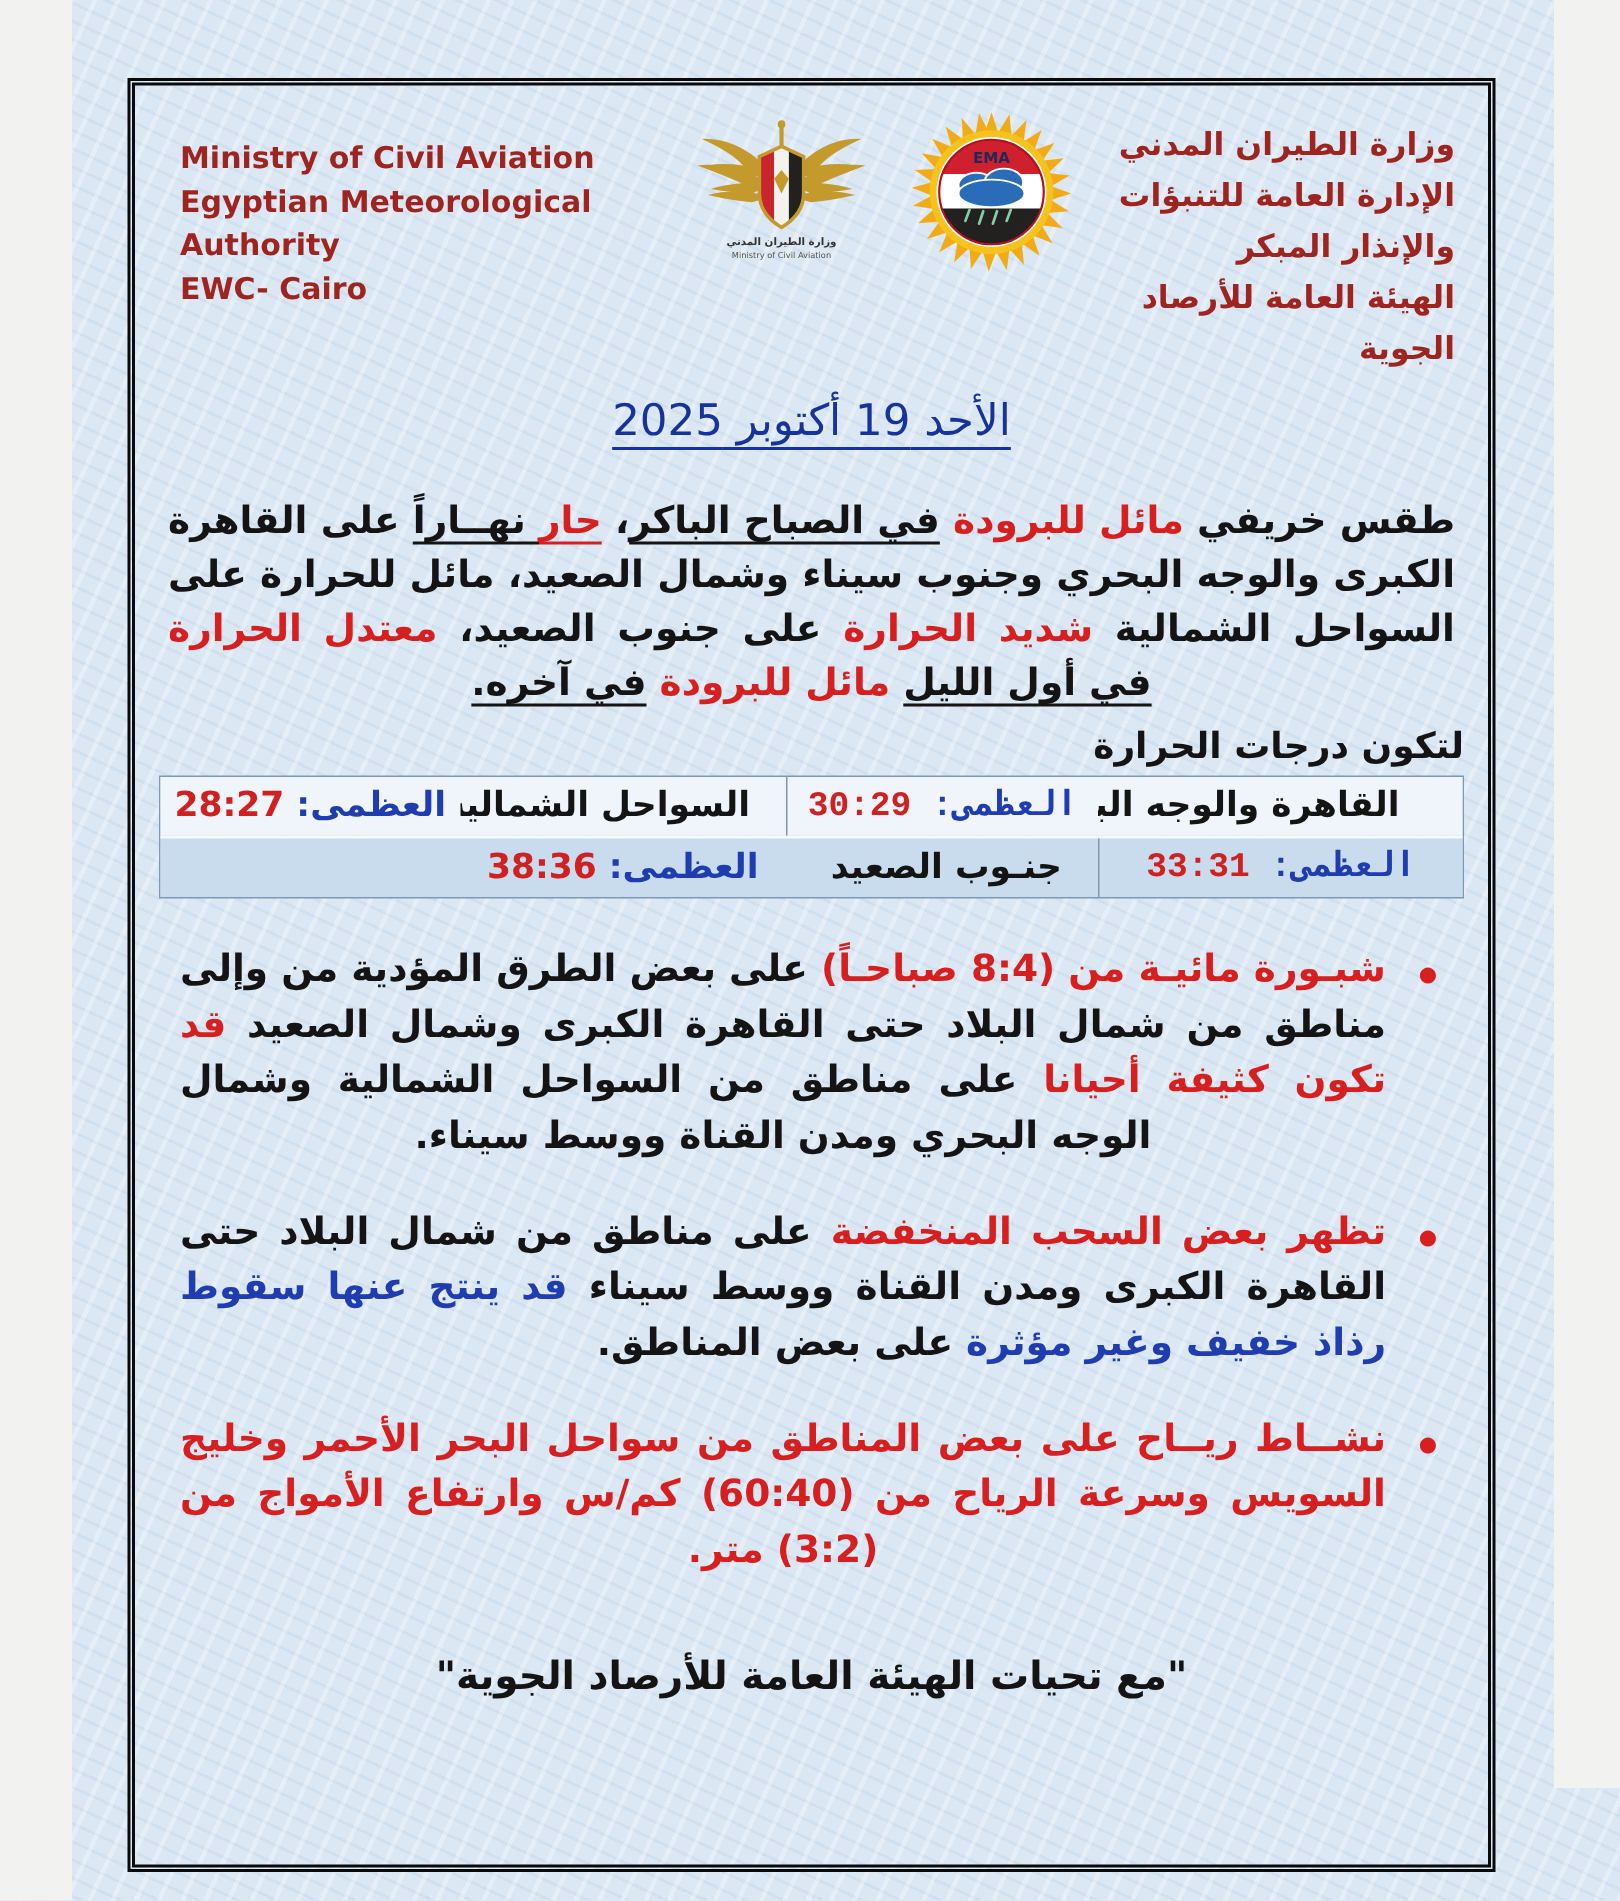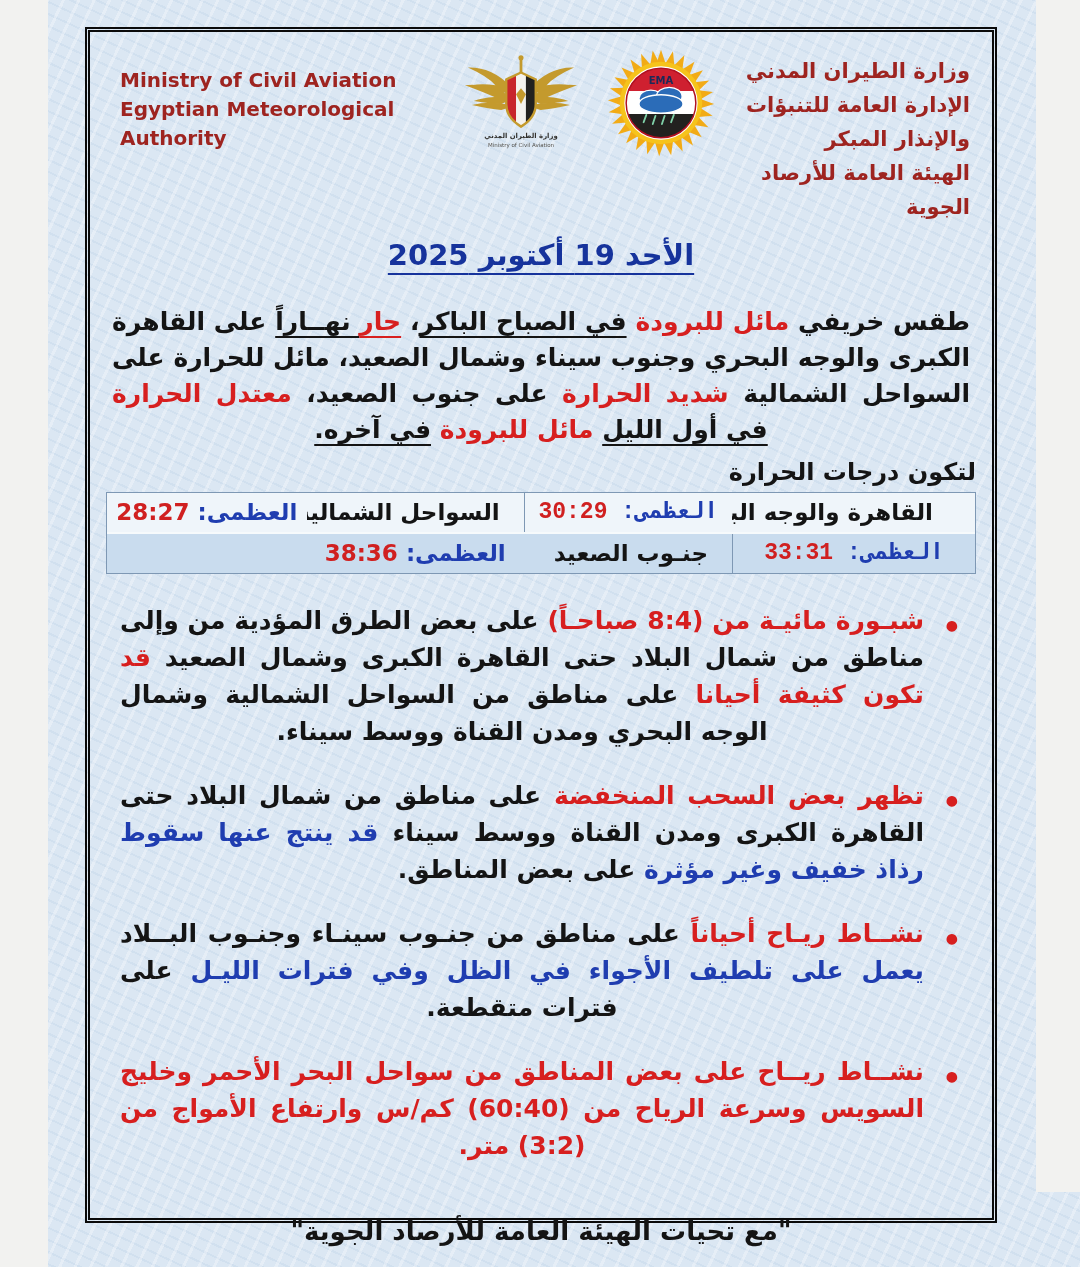--- a/index.html
+++ b/index.html
@@ -11,34 +11,34 @@
   .page{
     position:relative;width:1080px;height:1267px;overflow:hidden;
     background-color:#dbe7f3;
     background-image:
       repeating-linear-gradient(115deg, rgba(255,255,255,.30) 0 3px, rgba(255,255,255,0) 3px 14px),
       repeating-linear-gradient(25deg, rgba(173,199,224,.22) 0 2px, rgba(173,199,224,0) 2px 11px);
   }
   .strip-left{position:absolute;left:0;top:0;width:48px;height:100%;background:#f2f2f0;}
   .strip-right{position:absolute;right:0;top:0;width:44px;height:1192px;background:#f2f2f0;}
   .frame{
-    position:absolute;left:85px;top:27px;width:912px;height:1196px;
+    position:absolute;left:85px;top:52px;width:912px;height:1196px;
     box-sizing:border-box;border:5px double #0a0a0a;
     padding:16px 16px 0 16px;direction:rtl;
   }
   
   .header{direction:ltr;display:flex;align-items:flex-start;margin:4px 6px 0 2px;}
   .org-en{color:#9e2420;font-weight:bold;font-size:20px;line-height:29px;width:342px;padding-top:14px;padding-left:12px;}
   .logo-ministry{width:118px;height:104px;flex:none;}
   .logo-ema{width:110px;height:110px;flex:none;margin-left:26px;margin-top:-4px;}
   .org-ar{flex:1;text-align:right;color:#9e2420;font-weight:bold;font-size:21px;line-height:34px;padding-top:2px;}
   
   .title{margin-top:12px;text-align:center;color:#9e2420;font-size:30px;font-weight:bold;
          text-decoration:underline;text-underline-offset:8px;text-decoration-thickness:2px;}
-  .date{margin-top:14px;text-align:center;color:#16339c;font-size:29px;font-weight:bold;
+  .date{margin-top:14px;text-align:center;color:#16339c;font-size:29px;font-weight:normal;
         text-decoration:underline;text-underline-offset:8px;text-decoration-thickness:2px;}
   
   .summary{margin:32px 6px 0 6px;font-size:25px;font-weight:bold;line-height:36px;
            text-align:justify;text-align-last:center;color:#141414;}
   .seg-black{color:#141414;}
   .seg-red{color:#d71f1f;}
   .seg-blue{color:#1f3db0;}
   .seg-u{text-decoration:underline;text-underline-offset:6px;text-decoration-thickness:2px;}
   
   .temps-caption{margin-top:10px;text-align:right;font-size:24px;font-weight:bold;color:#141414;}
@@ -69,20 +69,21 @@
 <div class="page">
   <div class="strip-left"></div>
   <div class="strip-right"></div>
 
   <div class="frame">
 
     <div class="header">
       <div class="org-en">
         <div>Ministry of Civil Aviation</div>
         <div>Egyptian Meteorological Authority</div>
+        <div>EWC- Cairo</div>
       </div>
 
       <svg class="logo-ministry" viewBox="0 0 120 104">
         <g fill="#c49a2d">
           <path d="M53 38 Q32 14 6 15 Q26 24 34 33 Q20 31 10 33 Q28 38 37 42 Z"></path>
           <path d="M53 46 Q26 30 3 33 Q22 40 33 45 Q20 46 12 49 Q30 52 40 52 Z"></path>
           <path d="M53 54 Q30 48 10 53 Q28 57 40 58 Z"></path>
           <path d="M67 38 Q88 14 114 15 Q94 24 86 33 Q100 31 110 33 Q92 38 83 42 Z"></path>
           <path d="M67 46 Q94 30 117 33 Q98 40 87 45 Q100 46 108 49 Q90 52 80 52 Z"></path>
           <path d="M67 54 Q90 48 110 53 Q92 57 80 58 Z"></path>
@@ -198,20 +199,19 @@
         <div class="cell cell-value">
           <span class="tmax">العظمى:</span>
           <span class="tval">38:36</span>
         </div>
       </div>
     </div>
 
     <ul class="bullets">
       <li class="last-center"><span class="seg-red">شبـورة مائيـة من (8:4 صباحـاً)</span><span class="seg-black"> على بعض الطرق المؤدية من وإلى مناطق من شمال البلاد حتى القاهرة الكبرى وشمال الصعيد </span><span class="seg-red">قد تكون كثيفة أحيانا</span><span class="seg-black"> على مناطق من السواحل الشمالية وشمال الوجه البحري ومدن القناة ووسط سيناء.</span></li>
       <li class="last-right"><span class="seg-red">تظهر بعض السحب المنخفضة</span><span class="seg-black"> على مناطق من شمال البلاد حتى القاهرة الكبرى ومدن القناة ووسط سيناء </span><span class="seg-blue">قد ينتج عنها سقوط رذاذ خفيف وغير مؤثرة</span><span class="seg-black"> على بعض المناطق.</span></li>
-      <li class="last-center"><span class="seg-red">نشــاط ريـاح أحياناً</span><span class="seg-black"> على مناطق من جنـوب سينـاء وجنـوب البــلاد </span><span class="seg-blue">يعمل على تلطيف الأجواء في الظل وفي فترات الليـل</span><span class="seg-black"> على فترات متقطعة.</span></li>
       <li class="last-center"><span class="seg-red">نشــاط ريــاح على بعض المناطق من سواحل البحر الأحمر وخليج السويس وسرعة الرياح من (60:40) كم/س وارتفاع الأمواج من (3:2) متر.</span></li>
     </ul>
 
     <div class="footer">"مع تحيات الهيئة العامة للأرصاد الجوية"</div>
 
   </div>
 </div>
 
 </body></html>

